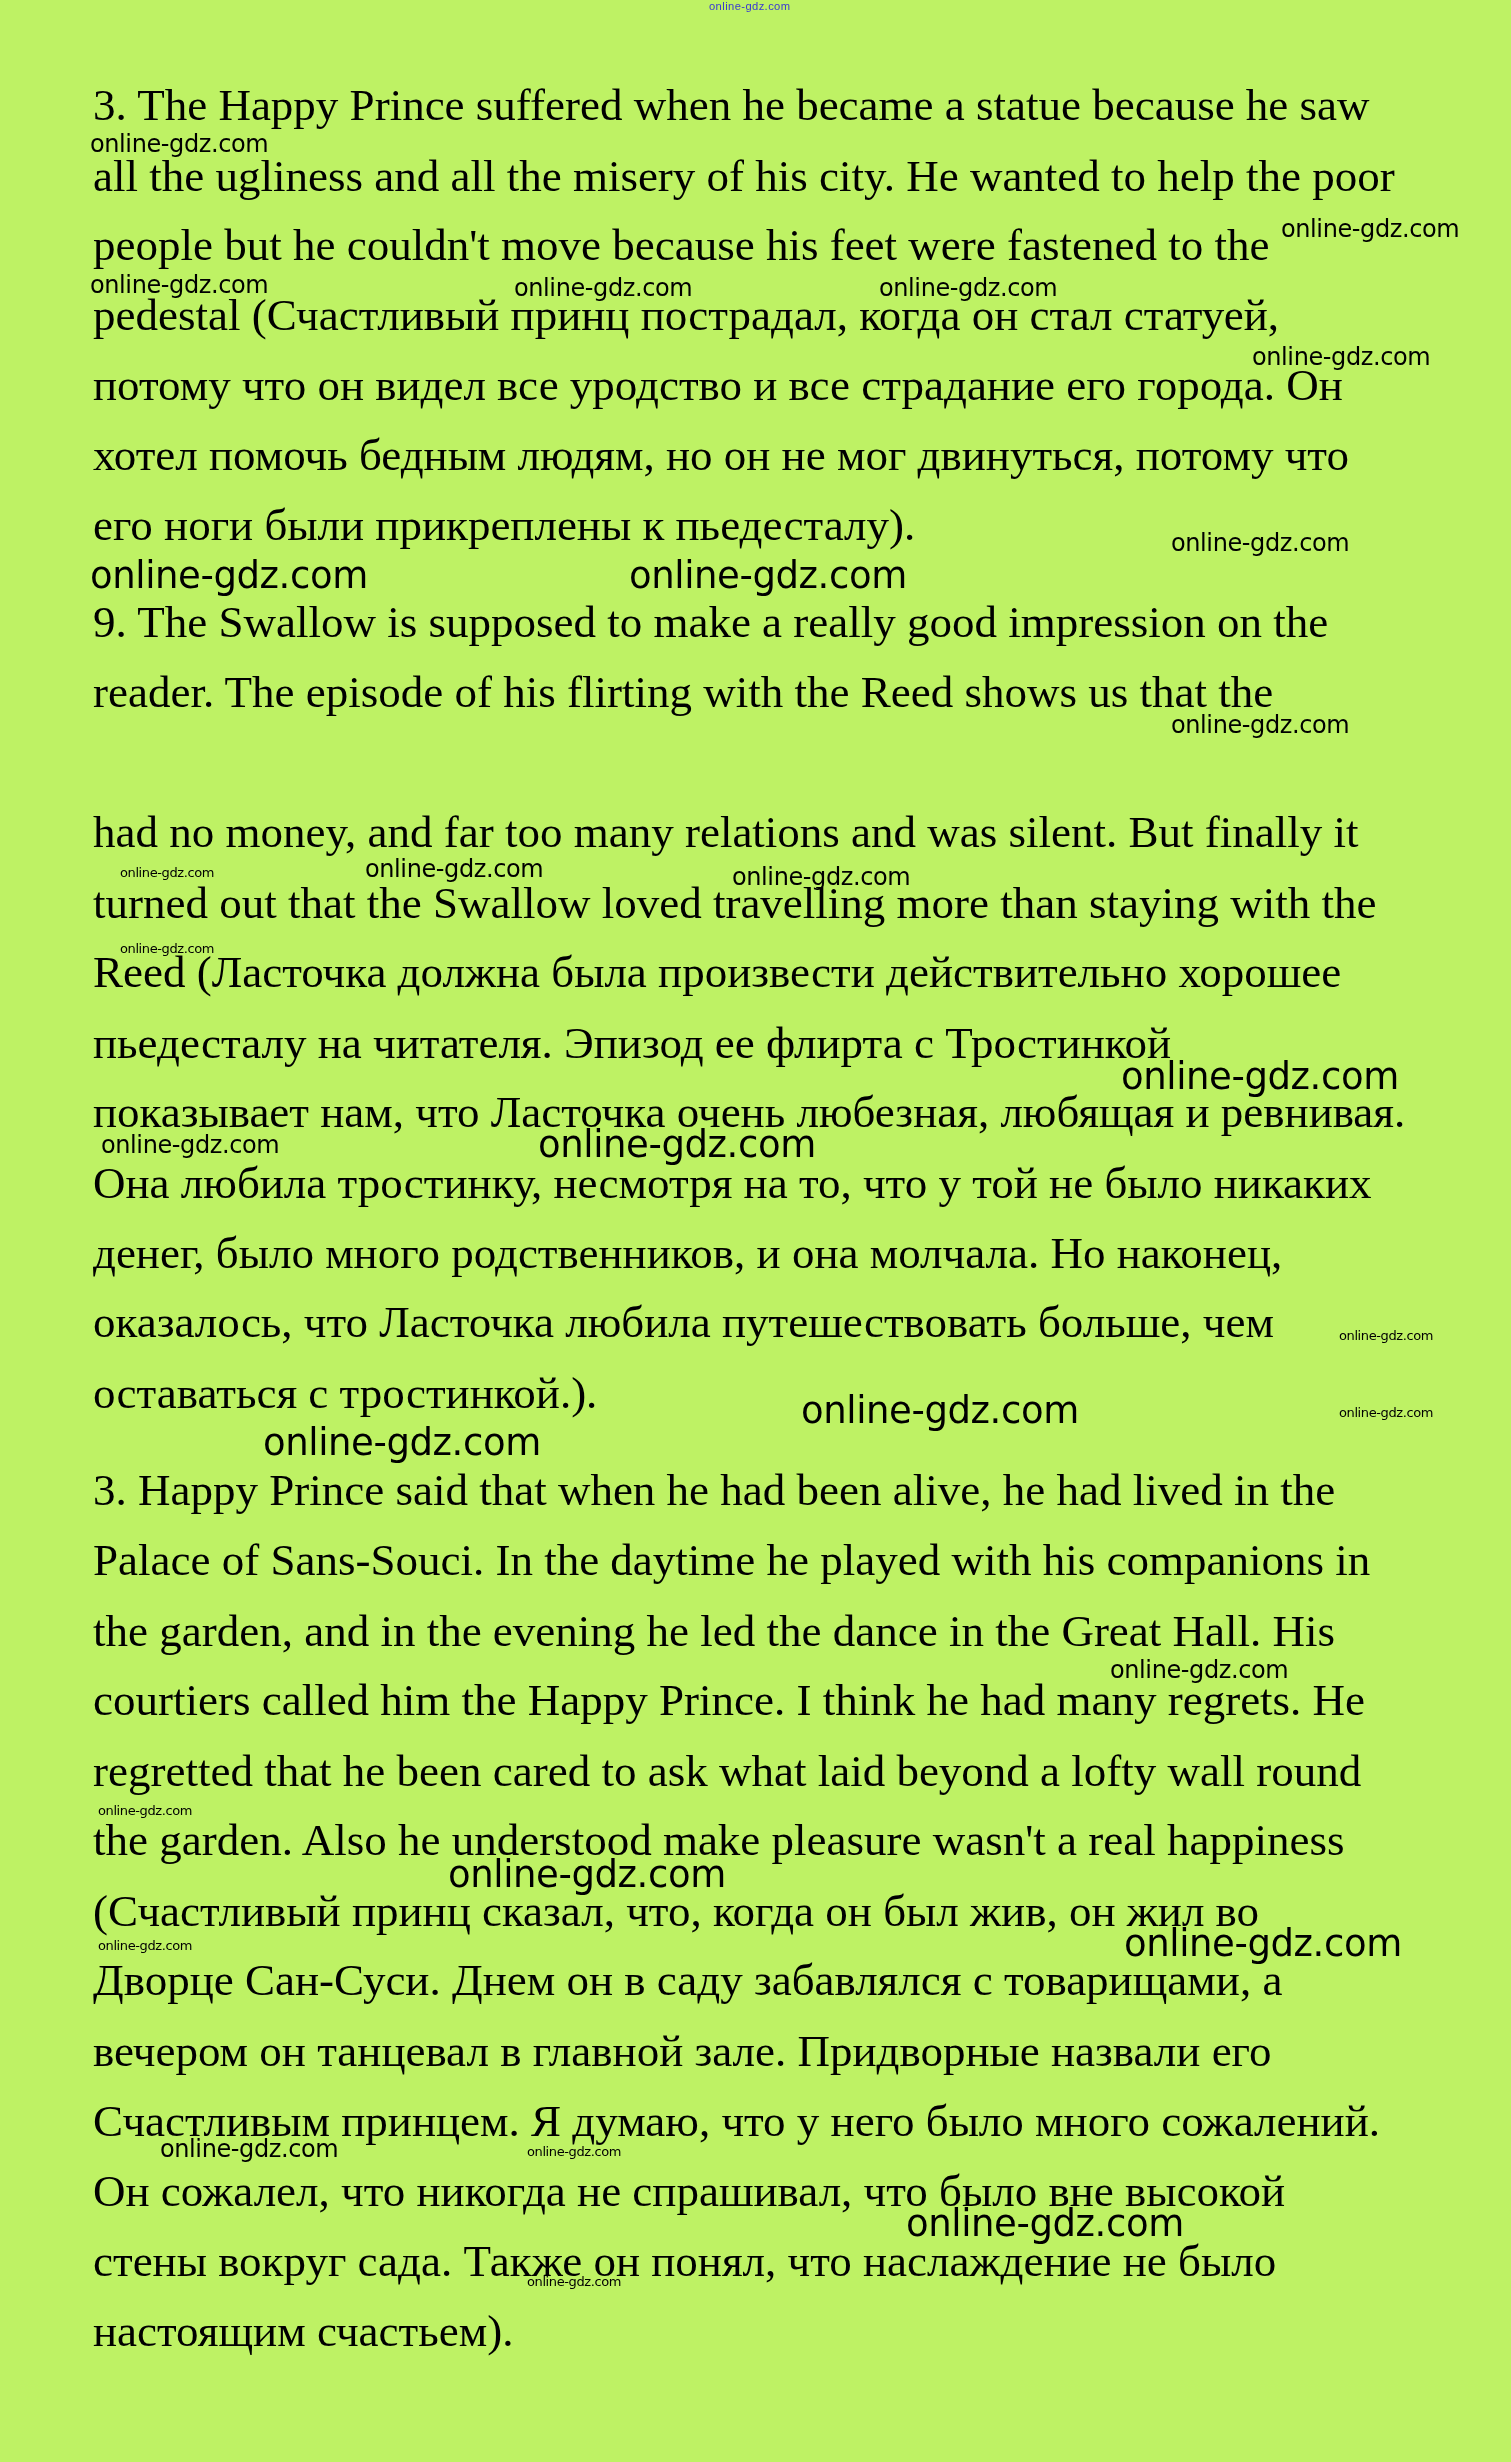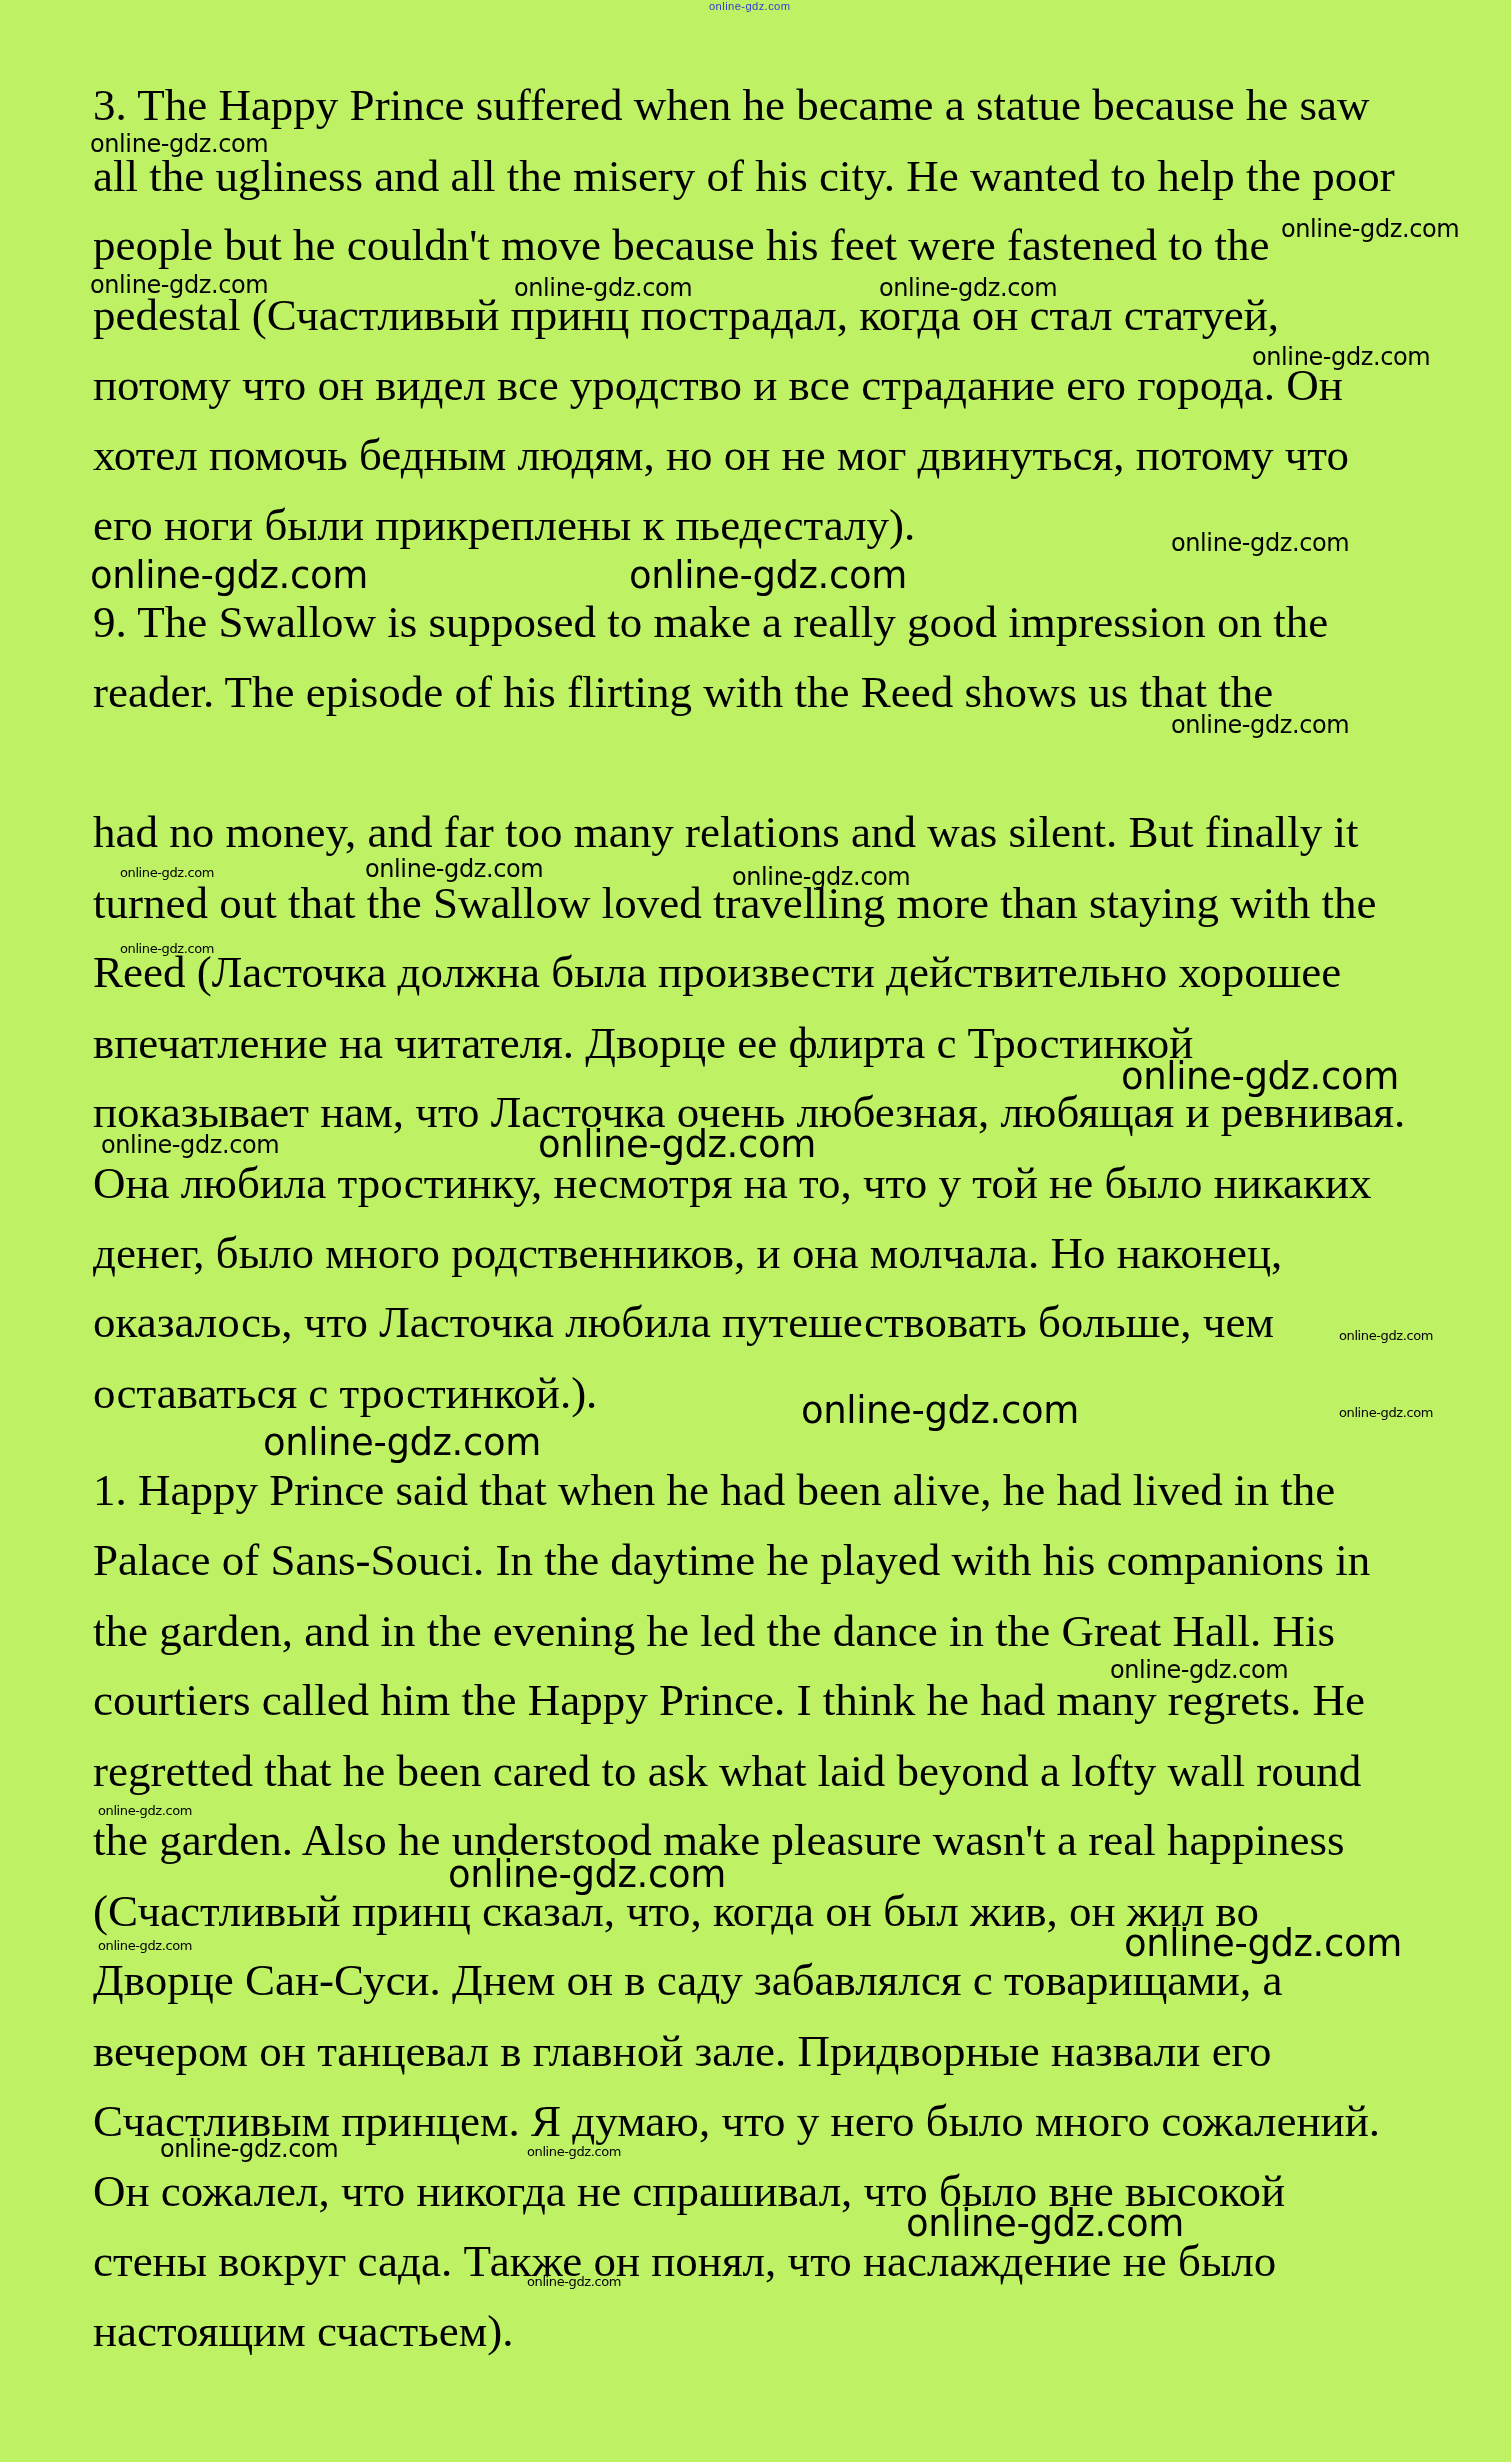--- a/index.html
+++ b/index.html
@@ -35,28 +35,28 @@
   <div class="line" style="top:290px">pedestal (Счастливый принц пострадал, когда он стал статуей,</div>
   <div class="line" style="top:360px">потому что он видел все уродство и все страдание его города. Он</div>
   <div class="line" style="top:430px">хотел помочь бедным людям, но он не мог двинуться, потому что</div>
   <div class="line" style="top:500px">его ноги были прикреплены к пьедесталу).</div>
 
   <div class="line" style="top:597px">9. The Swallow is supposed to make a really good impression on the</div>
   <div class="line" style="top:667px">reader. The episode of his flirting with the Reed shows us that the</div>
   <div class="line" style="top:807px">had no money, and far too many relations and was silent. But finally it</div>
   <div class="line" style="top:878px">turned out that the Swallow loved travelling more than staying with the</div>
   <div class="line" style="top:947px">Reed (Ласточка должна была произвести действительно хорошее</div>
-  <div class="line" style="top:1018px">впечатление на читателя. Дворце ее флирта с Тростинкой</div>
+  <div class="line" style="top:1018px">пьедесталу на читателя. Эпизод ее флирта с Тростинкой</div>
   <div class="line" style="top:1087px">показывает нам, что Ласточка очень любезная, любящая и ревнивая.</div>
   <div class="line" style="top:1158px">Она любила тростинку, несмотря на то, что у той не было никаких</div>
   <div class="line" style="top:1228px">денег, было много родственников, и она молчала. Но наконец,</div>
   <div class="line" style="top:1297px">оказалось, что Ласточка любила путешествовать больше, чем</div>
   <div class="line" style="top:1368px">оставаться с тростинкой.).</div>
 
-  <div class="line" style="top:1465px">1. Happy Prince said that when he had been alive, he had lived in the</div>
+  <div class="line" style="top:1465px">3. Happy Prince said that when he had been alive, he had lived in the</div>
   <div class="line" style="top:1535px">Palace of Sans-Souci. In the daytime he played with his companions in</div>
   <div class="line" style="top:1606px">the garden, and in the evening he led the dance in the Great Hall. His</div>
   <div class="line" style="top:1675px">courtiers called him the Happy Prince. I think he had many regrets. He</div>
   <div class="line" style="top:1746px">regretted that he been cared to ask what laid beyond a lofty wall round</div>
   <div class="line" style="top:1815px">the garden. Also he understood make pleasure wasn't a real happiness</div>
   <div class="line" style="top:1886px">(Счастливый принц сказал, что, когда он был жив, он жил во</div>
   <div class="line" style="top:1955px">Дворце Сан-Суси. Днем он в саду забавлялся с товарищами, а</div>
   <div class="line" style="top:2026px">вечером он танцевал в главной зале. Придворные назвали его</div>
   <div class="line" style="top:2096px">Счастливым принцем. Я думаю, что у него было много сожалений.</div>
   <div class="line" style="top:2166px">Он сожалел, что никогда не спрашивал, что было вне высокой</div>

